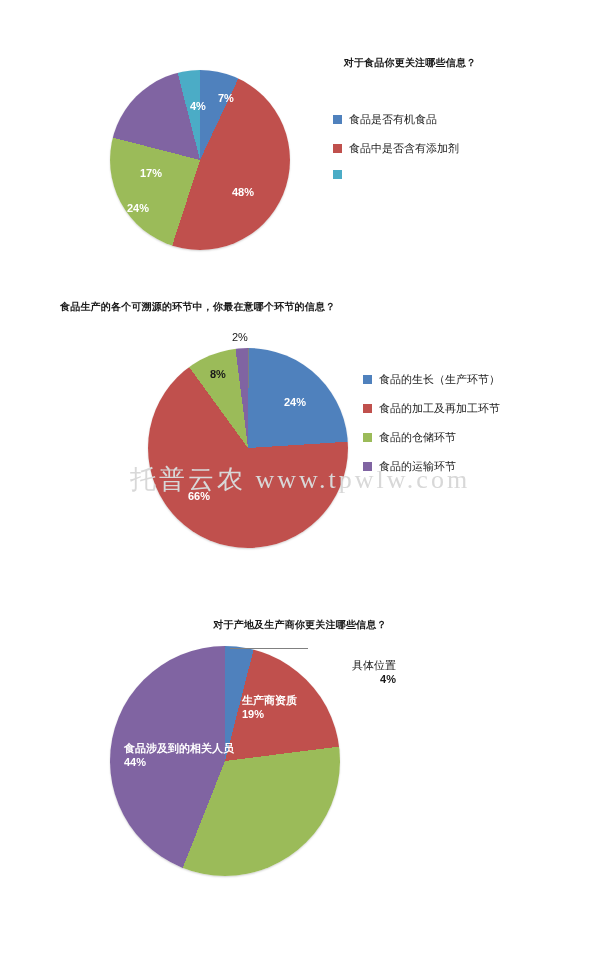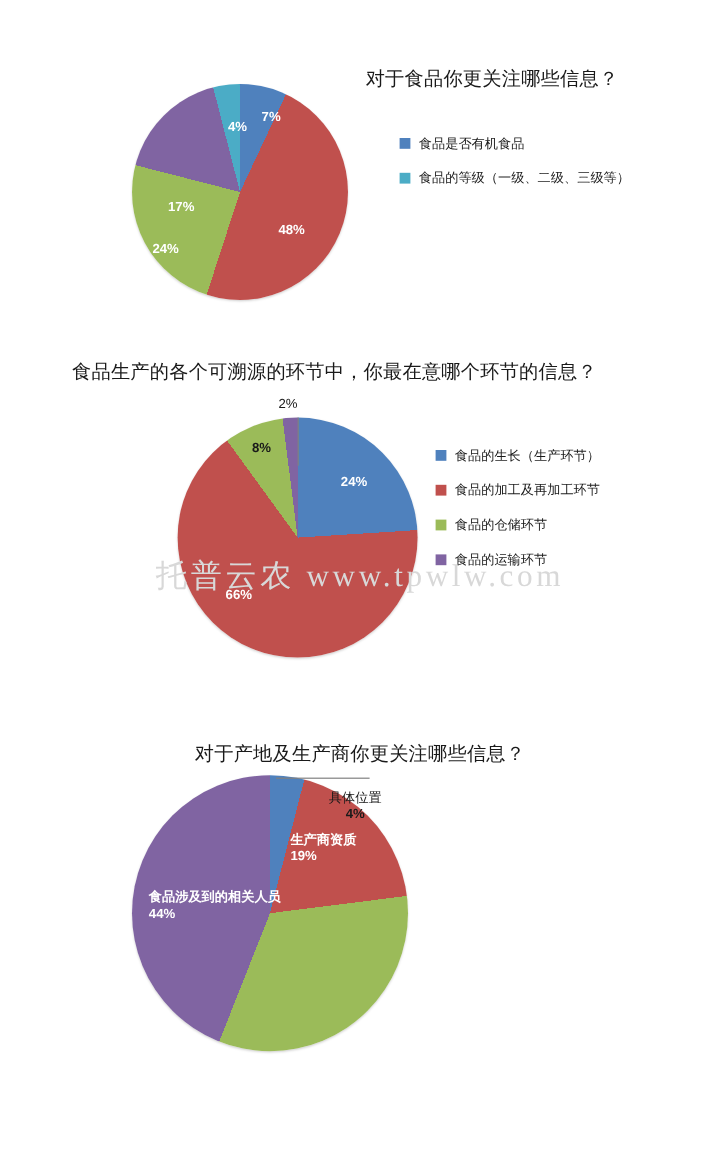--- a/index.html
+++ b/index.html
@@ -19,24 +19,24 @@
     width: 600px;
     height: 960px;
   }
 
   
   .chart-block {
     position: absolute;
     width: 600px;
   }
   .chart-title {
-    font-size: 16px;
+    font-size: 10px;
     color: #1a1a1a;
     text-align: center;
-    font-weight: normal;
+    font-weight: bold;
     letter-spacing: 0.2px;
   }
   .pie-wrap {
     position: relative;
   }
   .pie {
     position: absolute;
     border-radius: 50%;
   }
   .slice-label {
@@ -133,22 +133,25 @@
       <div class="slice-label" style="left:30px; top:59px;margin-top:38px;">17%</div>
       <div class="slice-label" style="left:80px; top:30px;">4%</div>
     </div>
 
     <div class="legend" style="left:333px; top:56px;text-align:center;">
       <div class="legend-row">
         <span class="legend-swatch" style="background:#4f81bd;"></span>
         <span class="legend-text">食品是否有机食品</span>
       </div>
       <div class="legend-row">
+        <span class="legend-swatch" style="background:#c0504d;"></span>
+        <span class="legend-text">食品中是否含有添加剂</span>
+      </div>
+      <div class="legend-row">
         <span class="legend-swatch" style="background:#4bacc6;"></span>
-        <span class="legend-text">食品的等级（一级、二级、三级等）</span>
       </div>
     </div>
   </div>
 
   <div class="chart-block" style="left:0; top:300px;">
     <div class="chart-title" style="position:absolute; left:60px; top:0; width:480px; text-align:left;">食品生产的各个可溯源的环节中，你最在意哪个环节的信息？</div>
 
     <div class="pie-wrap" style="position:absolute; left:148px; top:48px; width:200px; height:200px;">
 
       <div class="pie" style="left:0; top:0; width:200px; height:200px;
@@ -194,21 +197,21 @@
 
       <div class="pie" style="left:0; top:0; width:230px; height:230px;
         background: conic-gradient(
           #4f81bd 0deg 14.4deg,
           #c0504d 14.4deg 82.8deg,
           #9bbb59 82.8deg 201.6deg,
           #8064a2 201.6deg 360deg);
         box-shadow: 0 1px 2px rgba(0,0,0,0.18);"></div>
 
       <div class="leader" style="left:120px; top:2px; width:78px; height:1px;"></div>
-      <div class="callout" style="left:86px; top:12px; width:200px; text-align:center;">
+      <div class="callout" style="left:86px; top:12px; width:200px; text-align:right;">
         <span>具体位置</span><br>
         <span class="pct">4%</span>
       </div>
 
       <div class="slice-label center" style="left:132px; top:48px; width:74px;">
         <span>生产商资质</span><br>
         <span>19%</span>
       </div>
 
 

